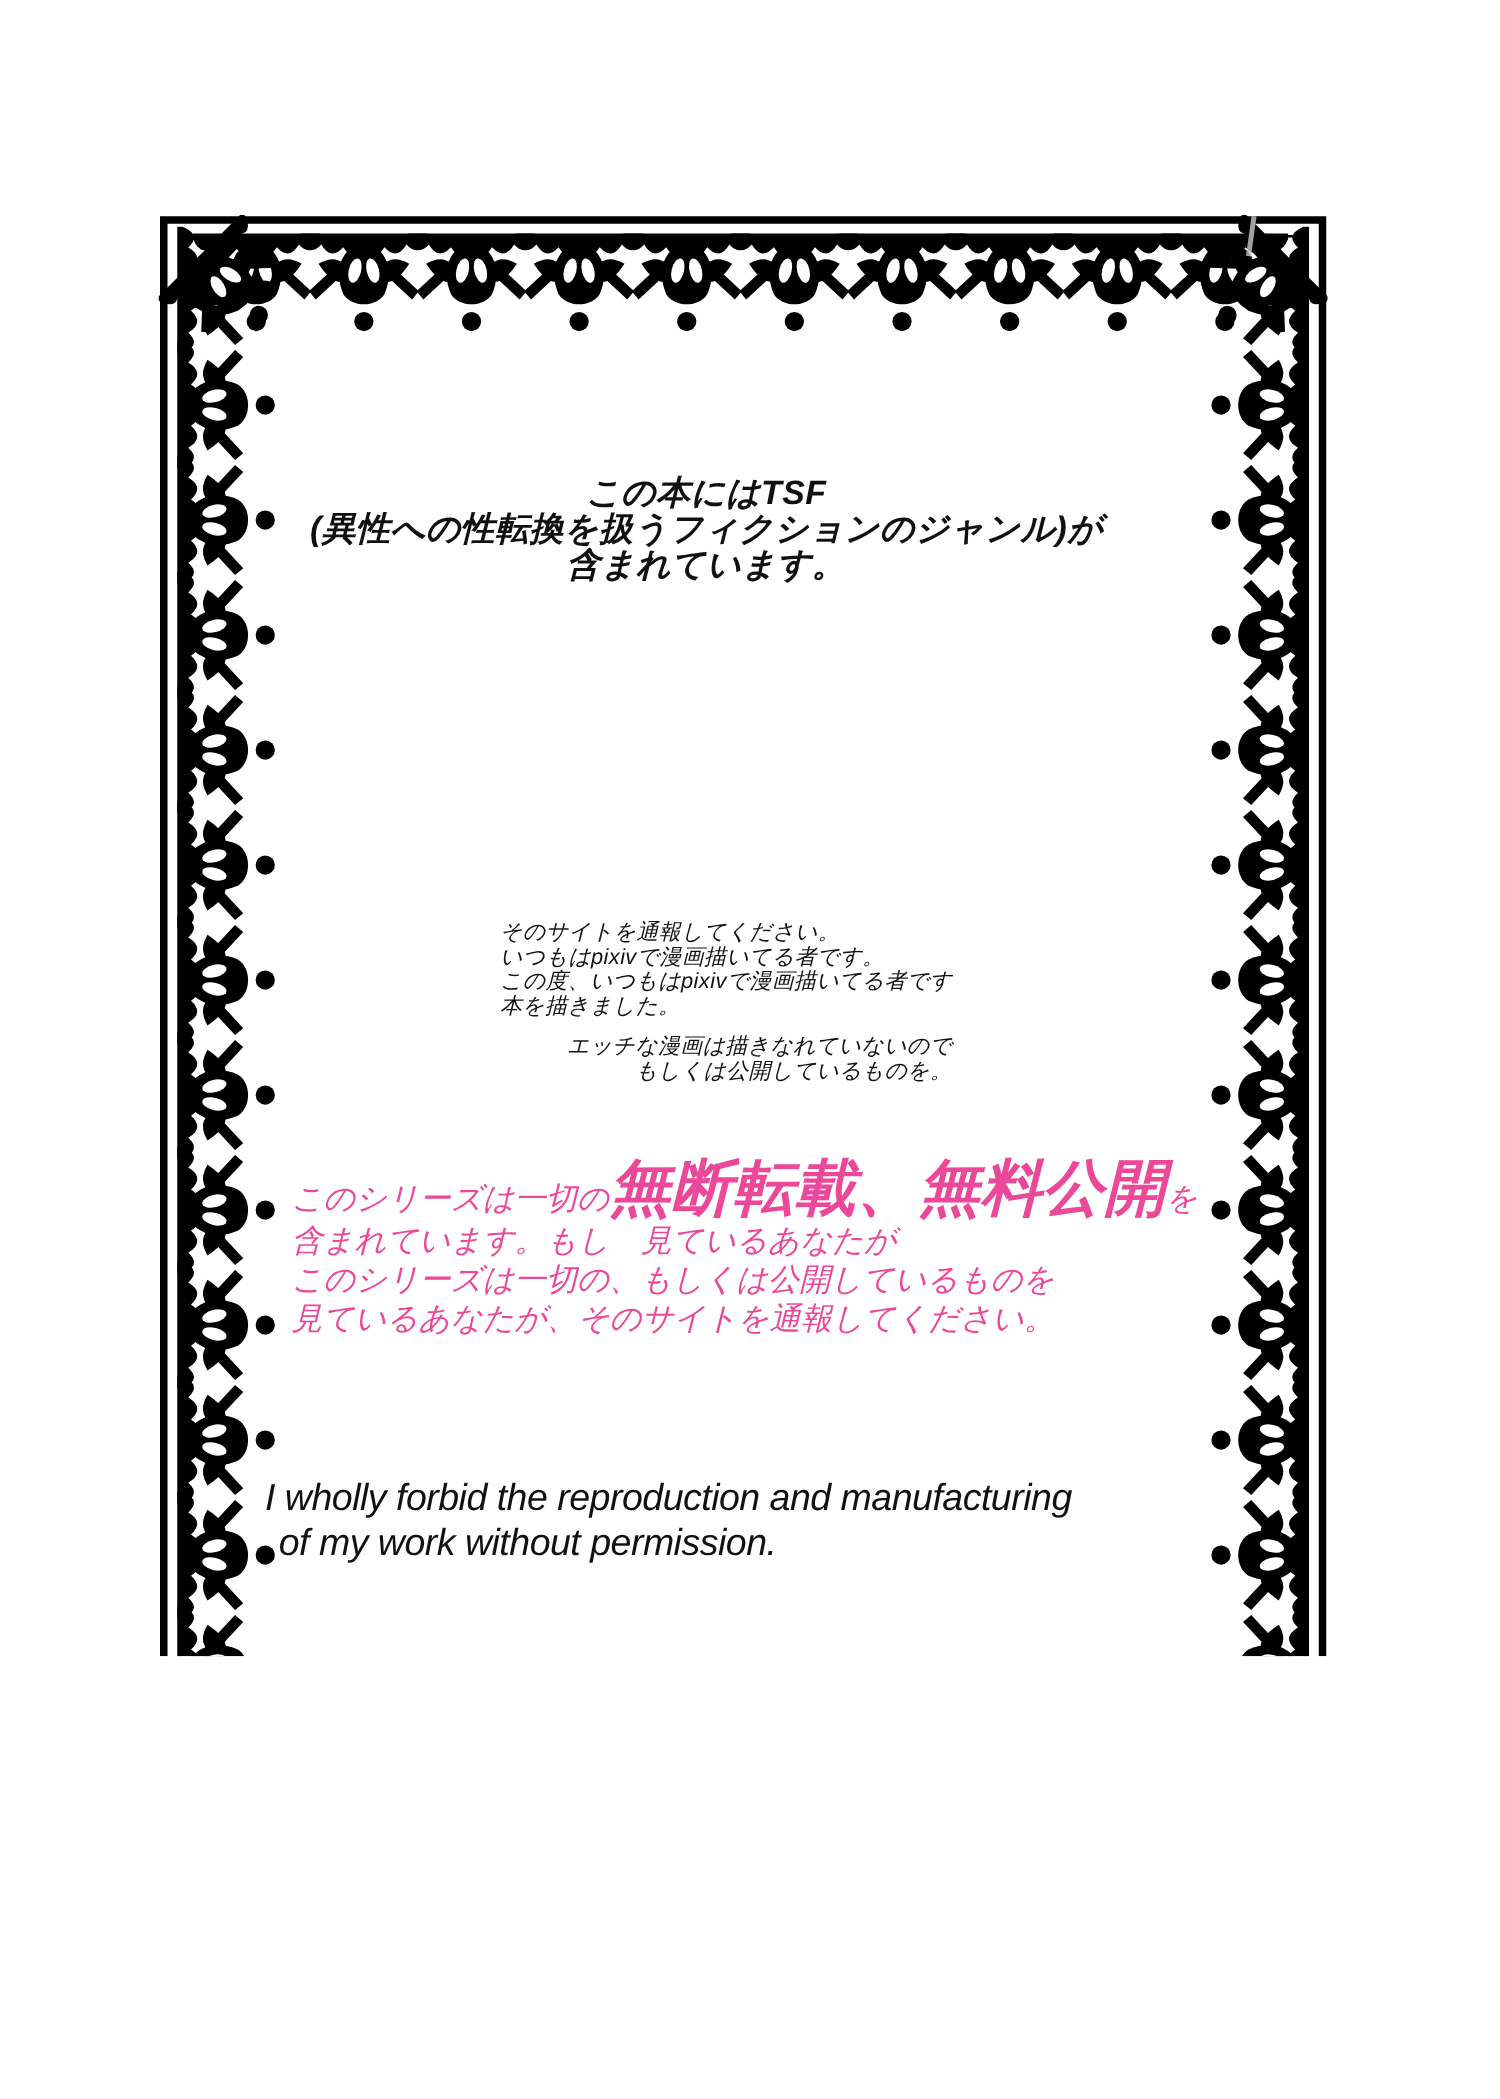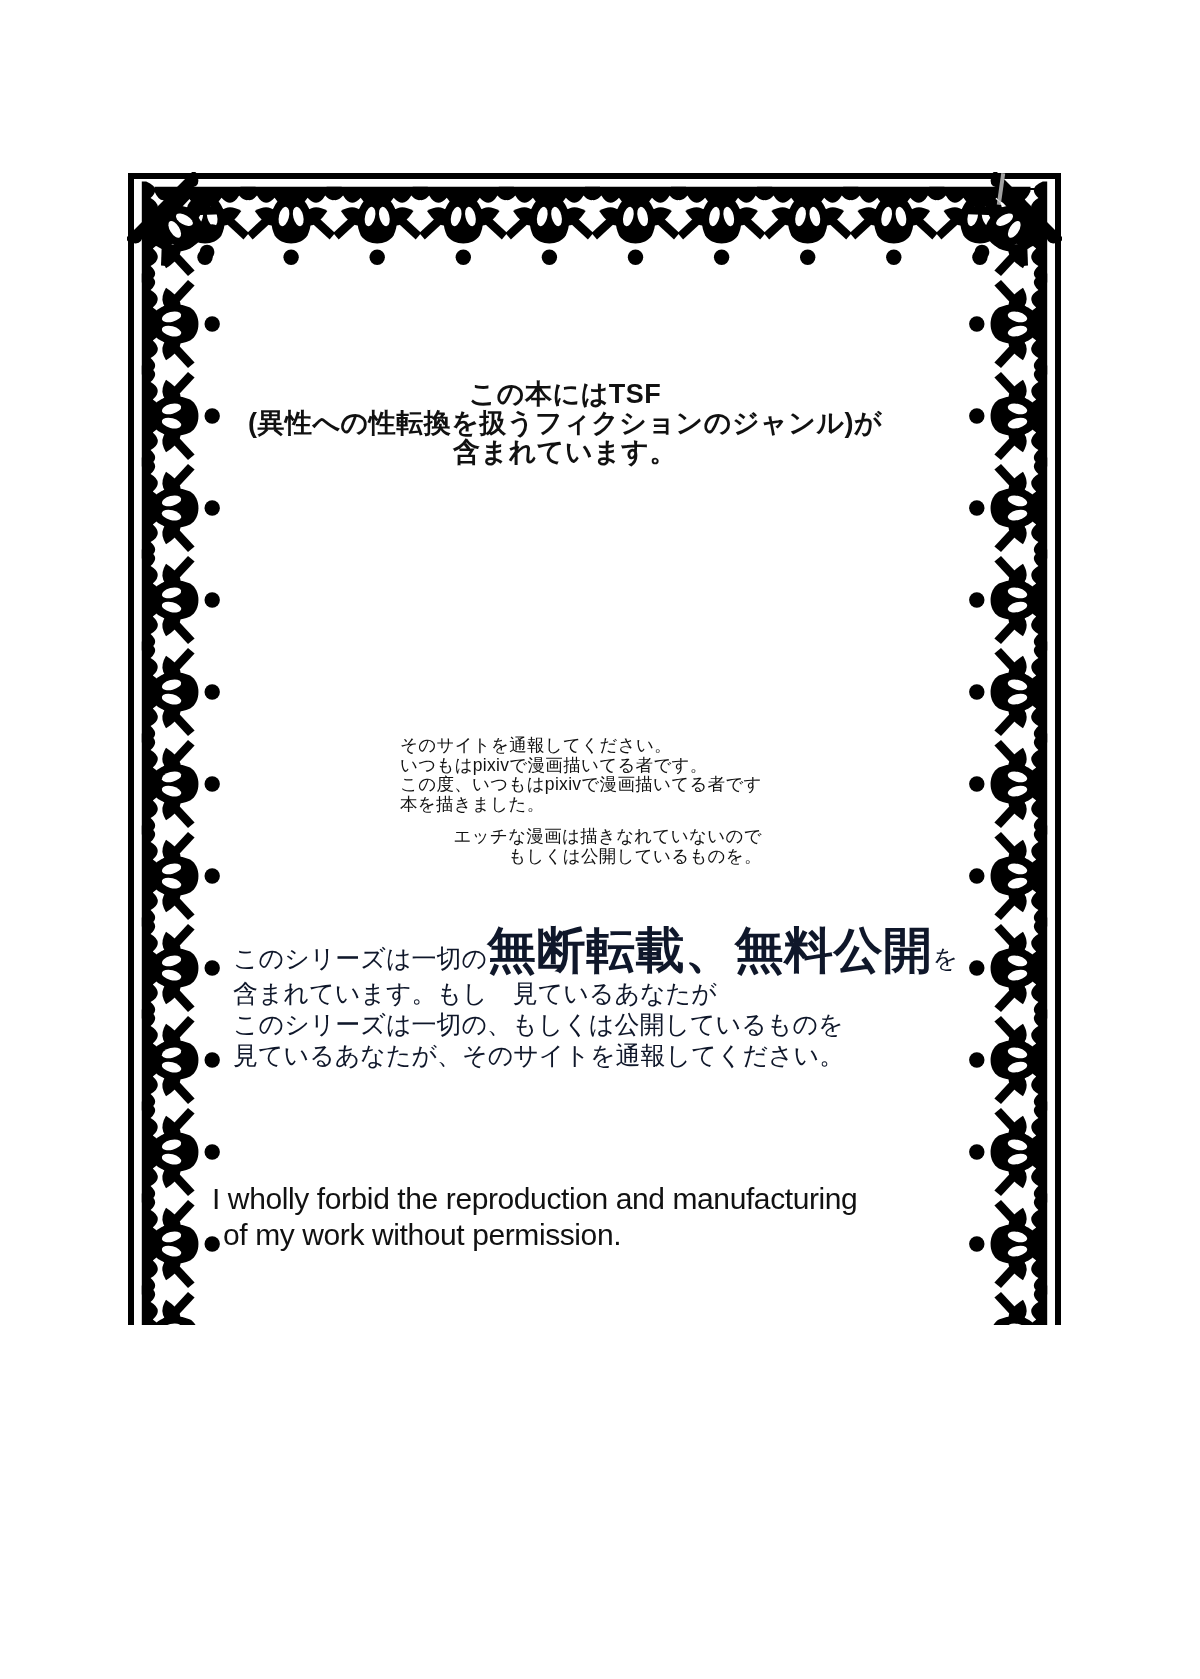--- a/index.html
+++ b/index.html
@@ -1,38 +1,38 @@
 <!DOCTYPE html>
 <html><head>
 <meta charset="utf-8">
 <style>
   html,body{margin:0;padding:0;background:#ffffff;}
   .page{
     position:relative;width:1200px;height:1325px;background:#ffffff;
-    color:#111;font-family:"Liberation Sans",sans-serif;overflow:hidden;
+    color:#111;font-family:"Liberation Sans",sans-serif;overflow:hidden;font-style:italic;
   }
   .border-svg{position:absolute;left:127px;top:172px;}
   .notice{
     position:absolute;left:240px;top:380px;width:650px;text-align:center;
     font-size:27px;line-height:29px;font-weight:600;letter-spacing:0.5px;
   }
   .heading{
     position:absolute;left:271px;top:595px;
     font-family:"Liberation Serif",serif;font-size:41px;font-weight:500;
     letter-spacing:1px;white-space:nowrap;
   }
   .intro{
     position:absolute;left:400px;top:736px;
     font-size:17.5px;line-height:19.5px;letter-spacing:0.3px;
   }
   .intro .para2{margin-top:13px;text-align:right;}
   .warning{
     position:absolute;left:233px;top:926px;
     font-family:"Liberation Serif",serif;font-size:25px;line-height:31px;
-    white-space:nowrap;color:#0f172a;
+    white-space:nowrap;color:#ec4899;
   }
   .warning .wline1{line-height:50px;height:52px;}
   .warning .big{font-size:49px;font-weight:bold;line-height:1;letter-spacing:0.5px;}
   .english{
     position:absolute;left:212px;top:1181px;
     font-size:30px;line-height:36px;letter-spacing:-0.4px;white-space:nowrap;
   }
   .english .eline2{padding-left:11px;}
   .signature{
     position:absolute;left:833px;top:1327px;

